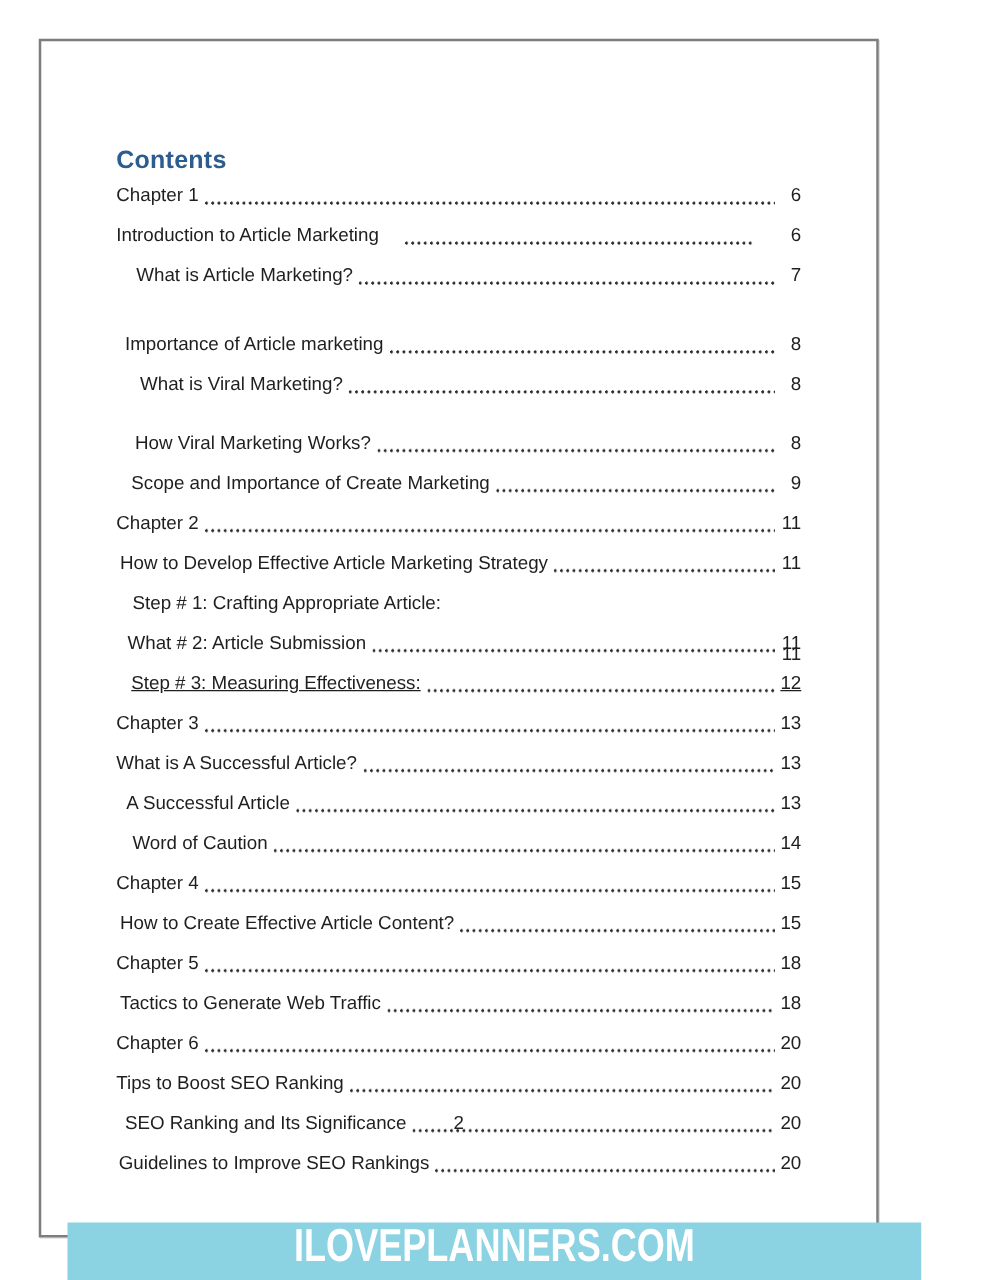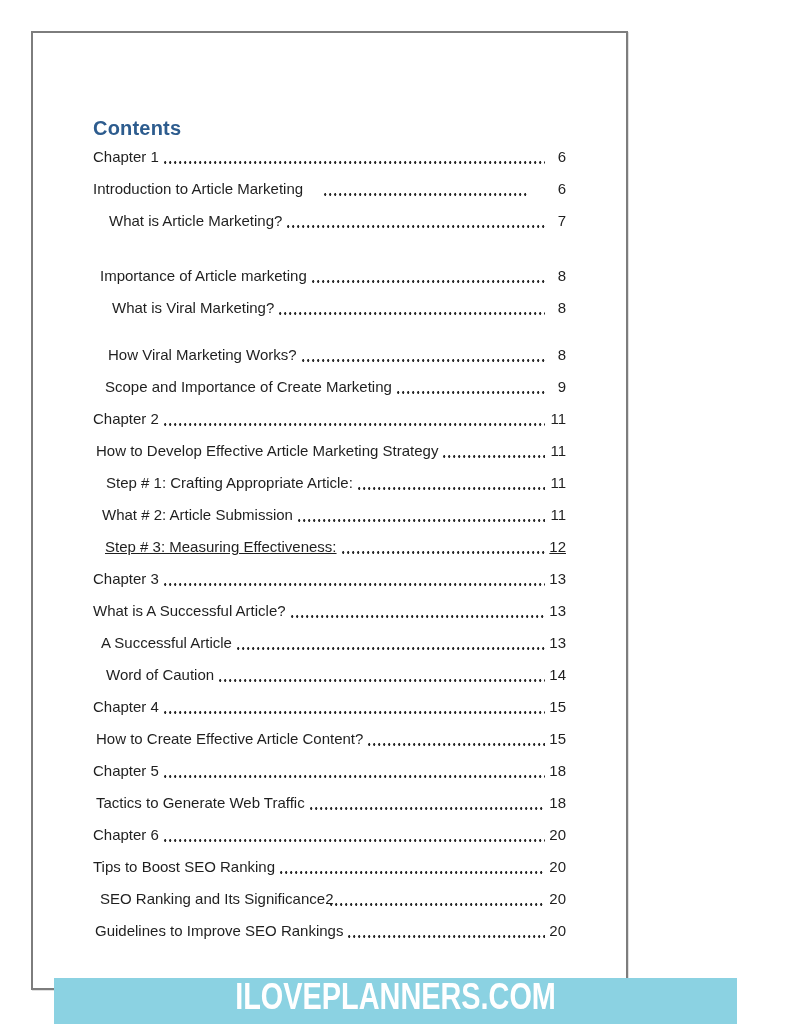--- a/index.html
+++ b/index.html
@@ -20,21 +20,21 @@
     position: relative;
     width: 791px;
     height: 1024px;
     background: var(--color-background);
     overflow: hidden;
   }
   .page {
     position: absolute;
     left: 31px;
     top: 31px;
-    width: 597px;
+    width: 672px;
     height: 959px;
     border: 2px solid var(--color-page-border);
     box-shadow: 1px 1px 0 rgba(0,0,0,0.12);
     background: #ffffff;
     padding: 82px 60px 0 60px;
   }
   .contents-heading {
     font-size: 20px;
     line-height: 26px;
     font-weight: 700;
@@ -141,21 +141,21 @@
         <div class="toc-row" style="padding-left: 0px;">
     <span class="toc-title">Chapter 2</span>
     <span class="toc-dots"></span>
     <span class="toc-page">11</span>
   </div>
         <div class="toc-row" style="padding-left: 3px;">
     <span class="toc-title">How to Develop Effective Article Marketing Strategy</span>
     <span class="toc-dots"></span>
     <span class="toc-page">11</span>
   </div>
-        <div class="toc-row" style="padding-left: 13px;">
+        <div class="toc-row" style="padding-left: 13px; flex-direction: column;">
     <span class="toc-title">Step # 1: Crafting Appropriate Article:</span>
     <span class="toc-dots"></span>
     <span class="toc-page">11</span>
   </div>
         <div class="toc-row" style="padding-left: 9px;">
     <span class="toc-title">What # 2: Article Submission</span>
     <span class="toc-dots"></span>
     <span class="toc-page">11</span>
   </div>
         <div class="toc-row" style="padding-left: 12px; text-decoration: underline;">

